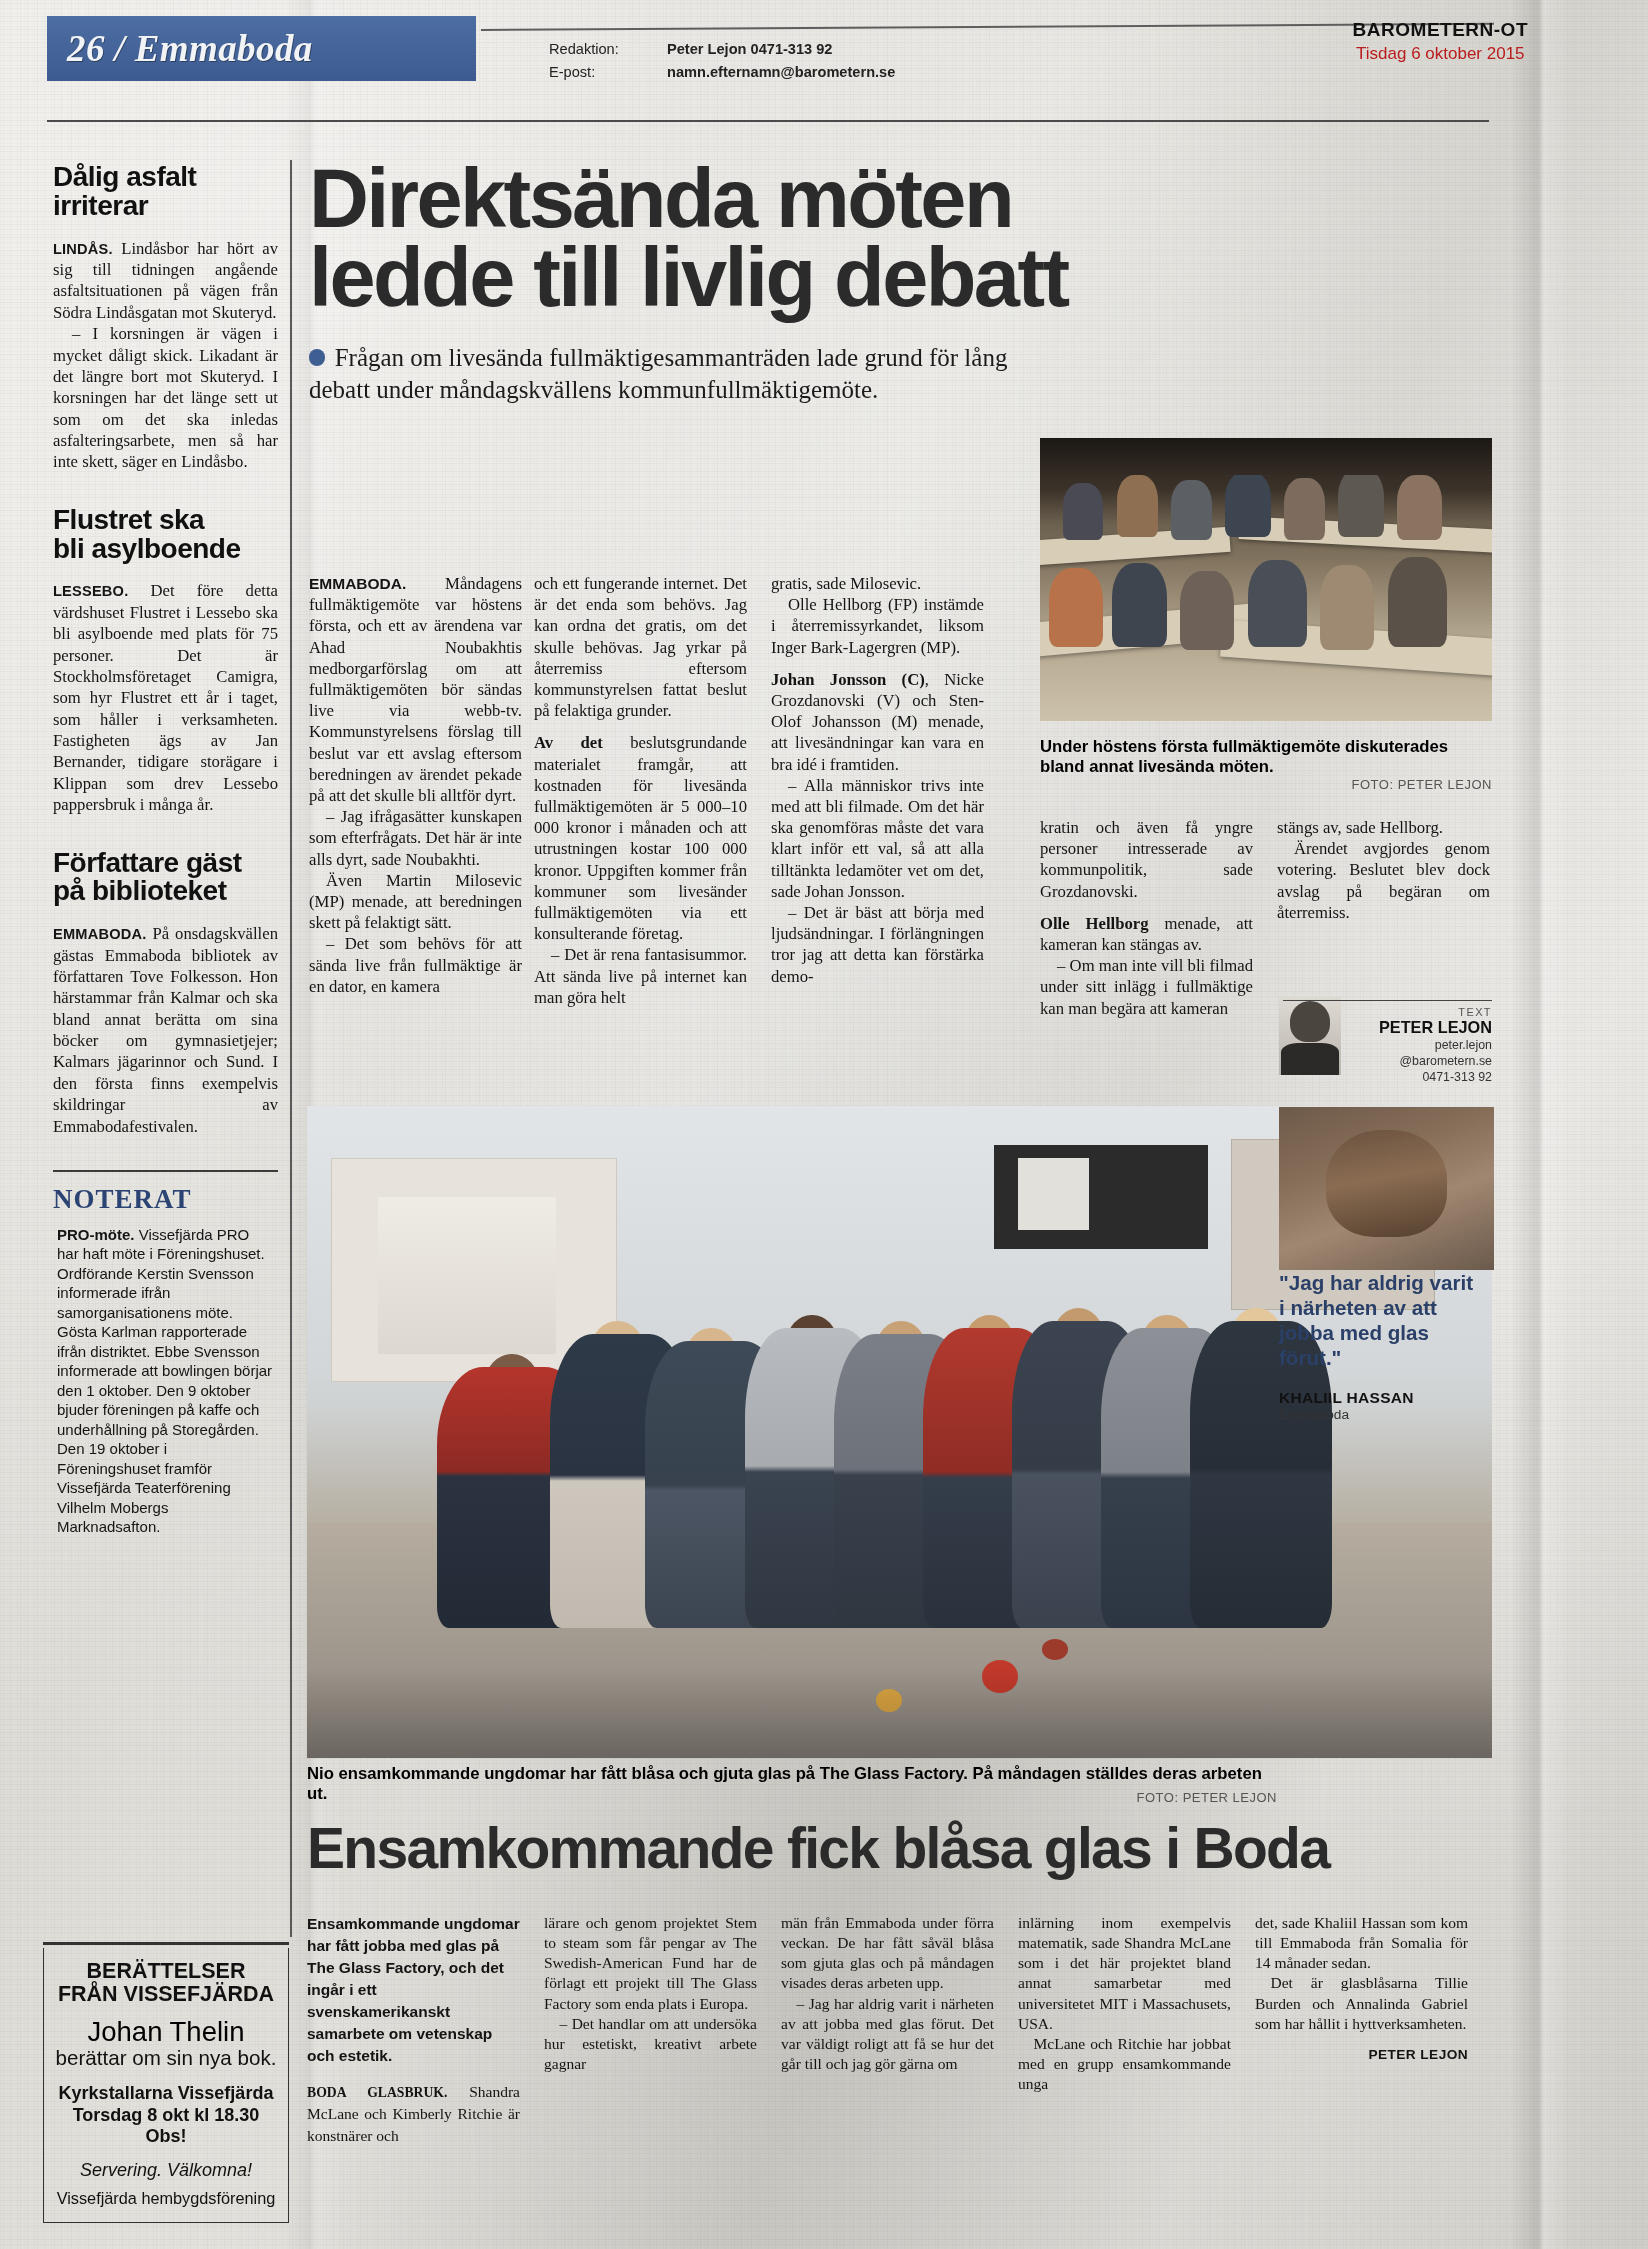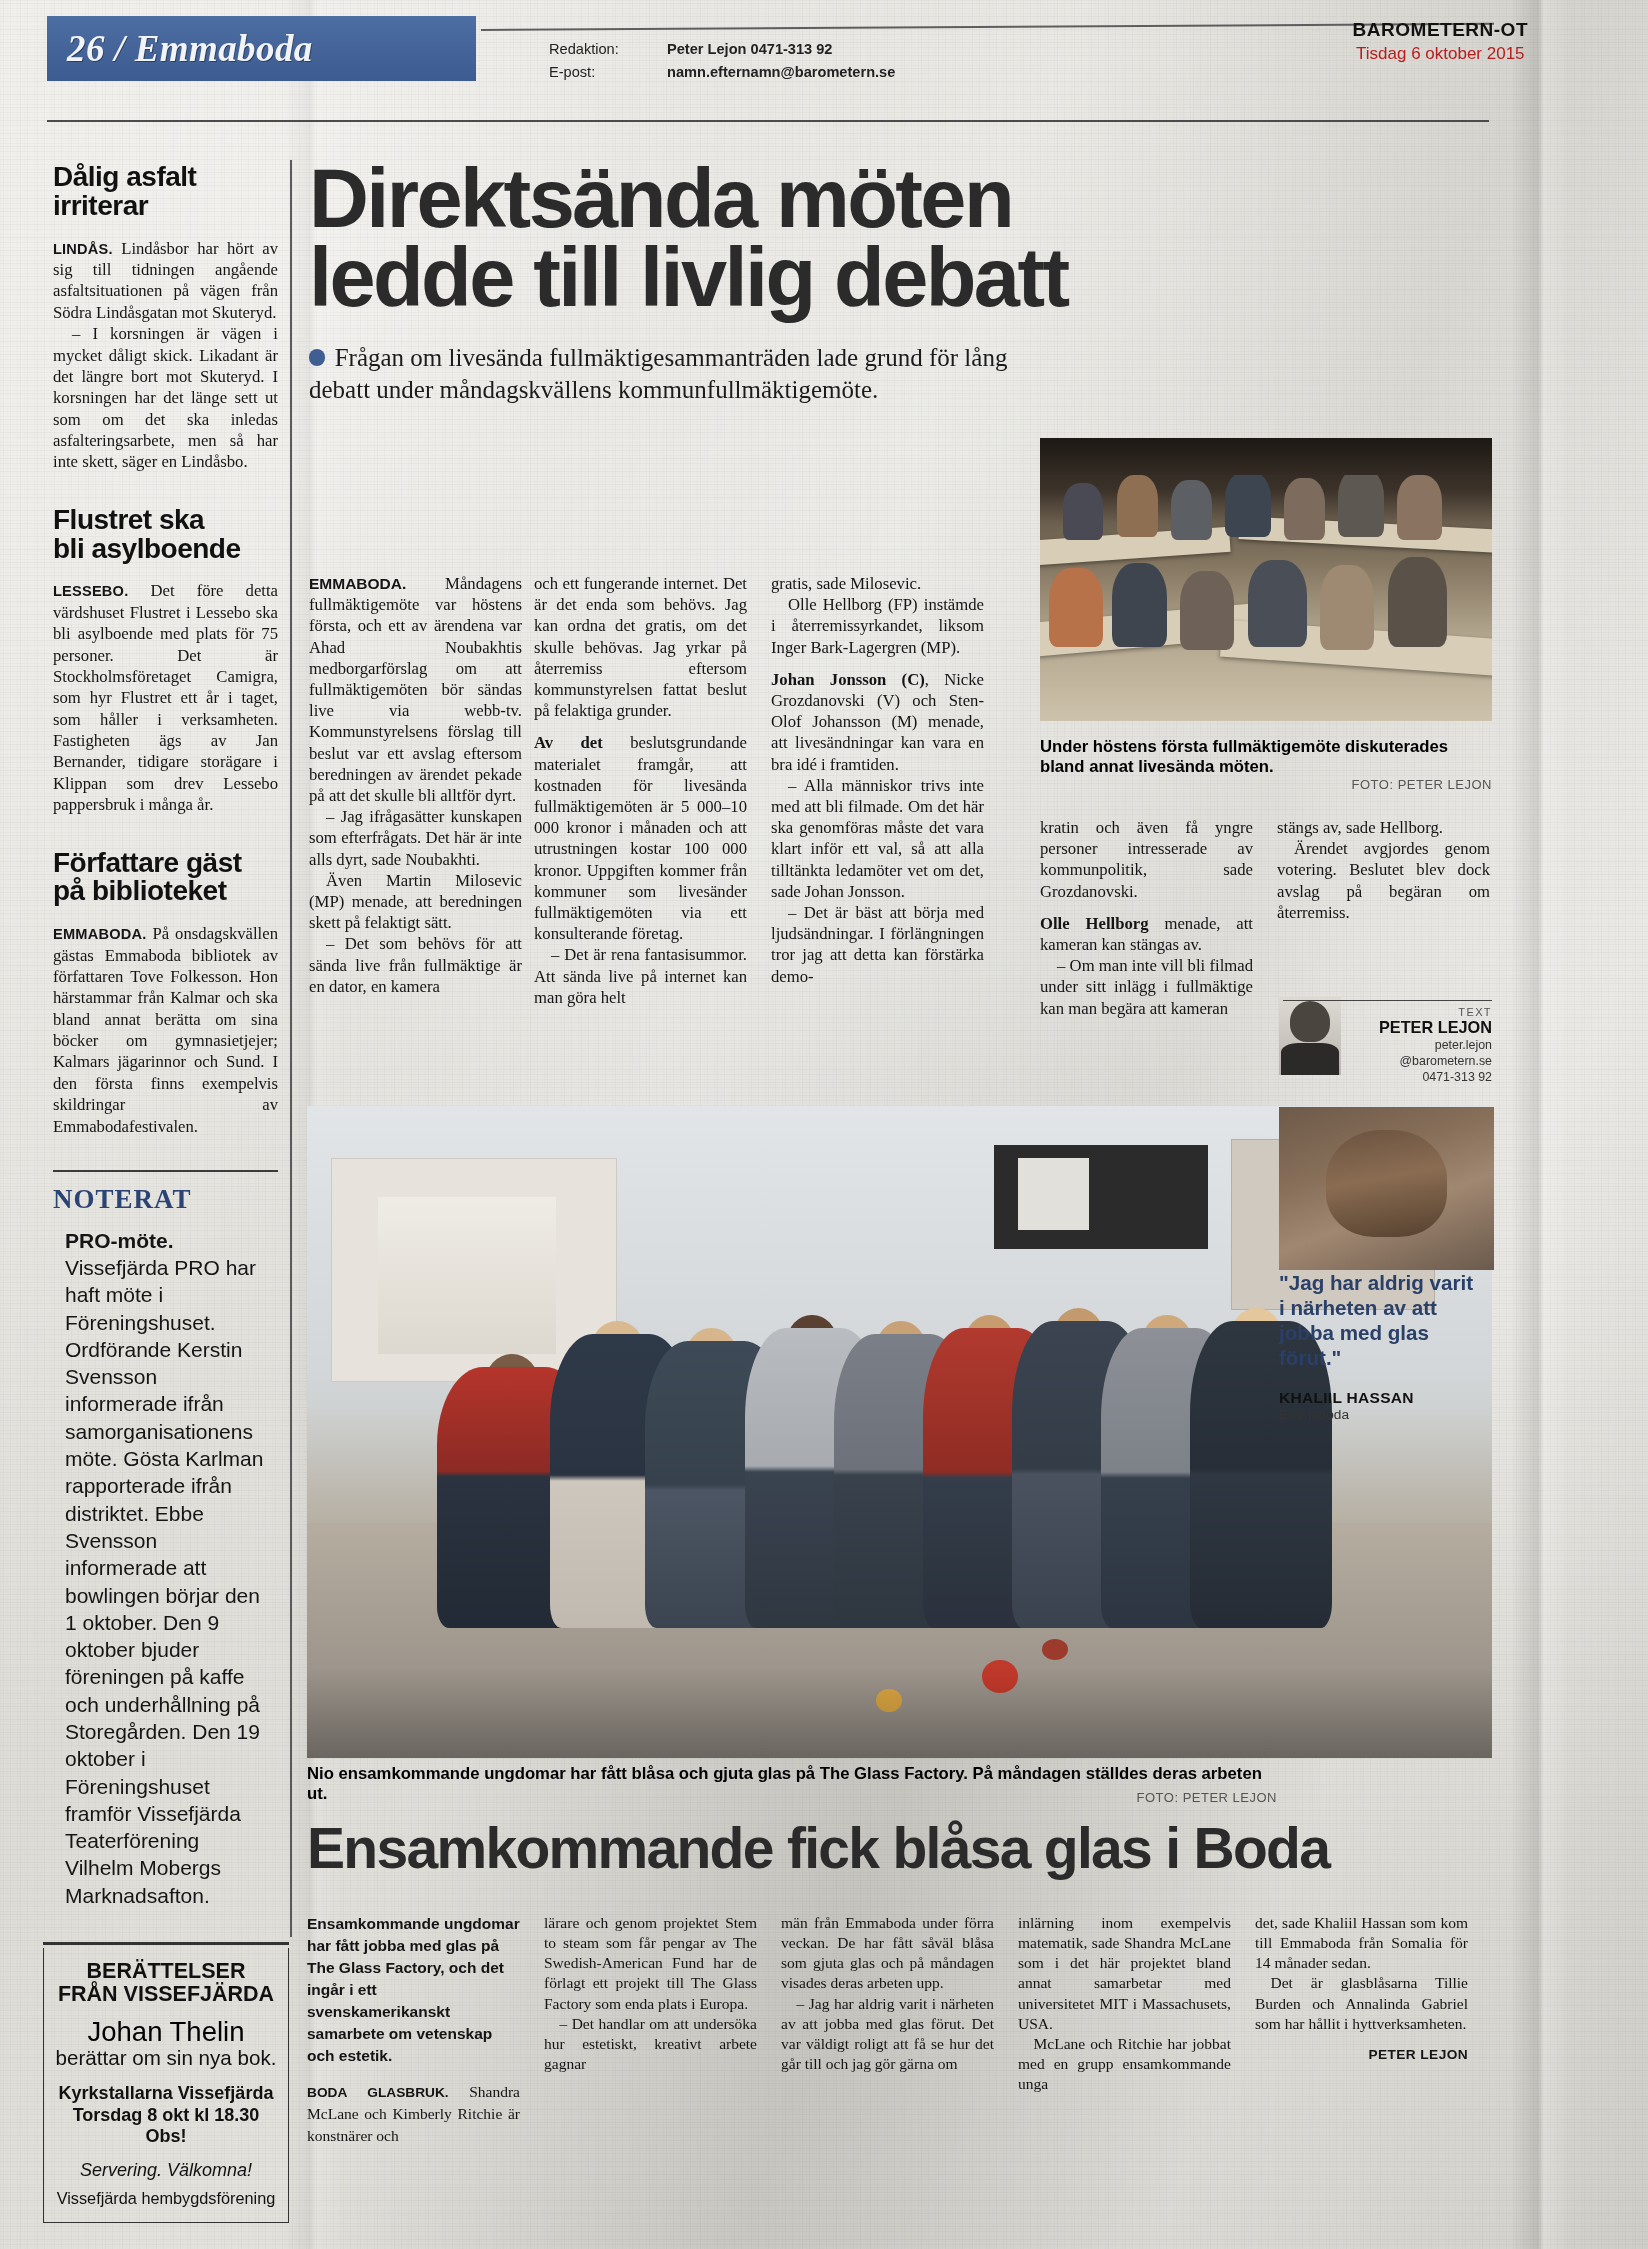--- a/index.html
+++ b/index.html
@@ -58,21 +58,21 @@
   .side-body{font-family:"Liberation Serif",serif;font-size:16.7px;line-height:1.28;
     text-align:justify;color:#151515;margin:0;}
   .side-body .dl{font-family:"Liberation Sans",sans-serif;font-weight:bold;font-size:14.6px;letter-spacing:0.2px;}
   .side-body p{margin:0;text-indent:19px;}
   .side-body p.first{text-indent:0;}
   .side-block{margin-bottom:33px;}
 
   .noterat-rule{width:225px;height:1.7px;background:#3a3a3a;margin:6.9px 0 12px;}
   .noterat-title{font-family:"Liberation Serif",serif;font-weight:bold;font-size:27px;
     color:#2c4473;letter-spacing:1px;margin:0 0 10.3px;}
-  .noterat-body{font-family:"Liberation Sans",sans-serif;font-size:21px;line-height:1.3;color:#151515;margin:12px;}
+  .noterat-body{font-family:"Liberation Sans",sans-serif;font-size:15px;line-height:1.3;color:#151515;margin:4px;}
   .noterat-body .dl{font-weight:bold;}
 
   
   #adbox{position:absolute;left:43px;top:1942px;width:246px;}
   .ad-toprule{height:2.6px;background:#333;margin-bottom:3.4px;}
   .ad-inner{border-left:1.7px solid #333;border-right:1.7px solid #333;border-bottom:1.7px solid #333;
     padding:12px 8.6px 13.7px;text-align:center;}
   .ad-t1{font-family:"Liberation Sans",sans-serif;font-weight:bold;font-size:21.5px;line-height:1.06;color:#111;}
   .ad-t2{font-family:"Liberation Sans",sans-serif;font-size:27.5px;color:#000000;margin-top:12px;line-height:1;}
   .ad-t3{font-family:"Liberation Sans",sans-serif;font-size:20.6px;color:#111;line-height:1.1;margin-top:1.7px;}
@@ -134,21 +134,21 @@
   
   #bottomhead{position:absolute;left:307px;top:1820px;width:1185px;}
   .headline2{font-family:"Liberation Sans",sans-serif;font-weight:bold;
     font-size:57px;line-height:1;letter-spacing:-1.7px;color:#2b2b2b;margin:0;}
   #bottomcols{position:absolute;left:307px;top:1913px;width:1185px;}
   .col2{font-family:"Liberation Serif",serif;font-size:15.5px;line-height:1.3;
     text-align:justify;color:#141414;}
   .col2 p{margin:0;text-indent:15.5px;}
   .col2 p.first{text-indent:0;}
   .col2 p.para{margin-top:10.3px;text-indent:0;}
-  .col2 .dl{font-family:Liberation Sans, sans-serif;font-weight:bold;font-size:13.7px;}
+  .col2 .dl{font-family:Liberation Serif, serif;font-weight:bold;font-size:13.7px;}
   .col2.lead{font-family:"Liberation Sans",sans-serif;font-weight:bold;font-size:15.5px;line-height:1.42;text-align:left;}
   .endbyline{font-family:"Liberation Sans",sans-serif;font-weight:bold;font-size:13.7px;text-align:right;margin-top:12px;letter-spacing:0.4px;}
 
   
   .ph-room{position:absolute;inset:0;
     background:
       linear-gradient(180deg,#2a2420 0%,#3a3128 18%,#6b5f4e 30%,#8a7c66 48%,#b3a68e 70%,#cdc2ab 100%);}
   .ph-room .tbl{position:absolute;background:#d8cdb6;box-shadow:0 1.7px 4.3px rgba(0,0,0,.4);}
   .ph-room .pr{position:absolute;border-radius:40% 40% 14% 14%;}
   .ph-glass{position:absolute;inset:0;

